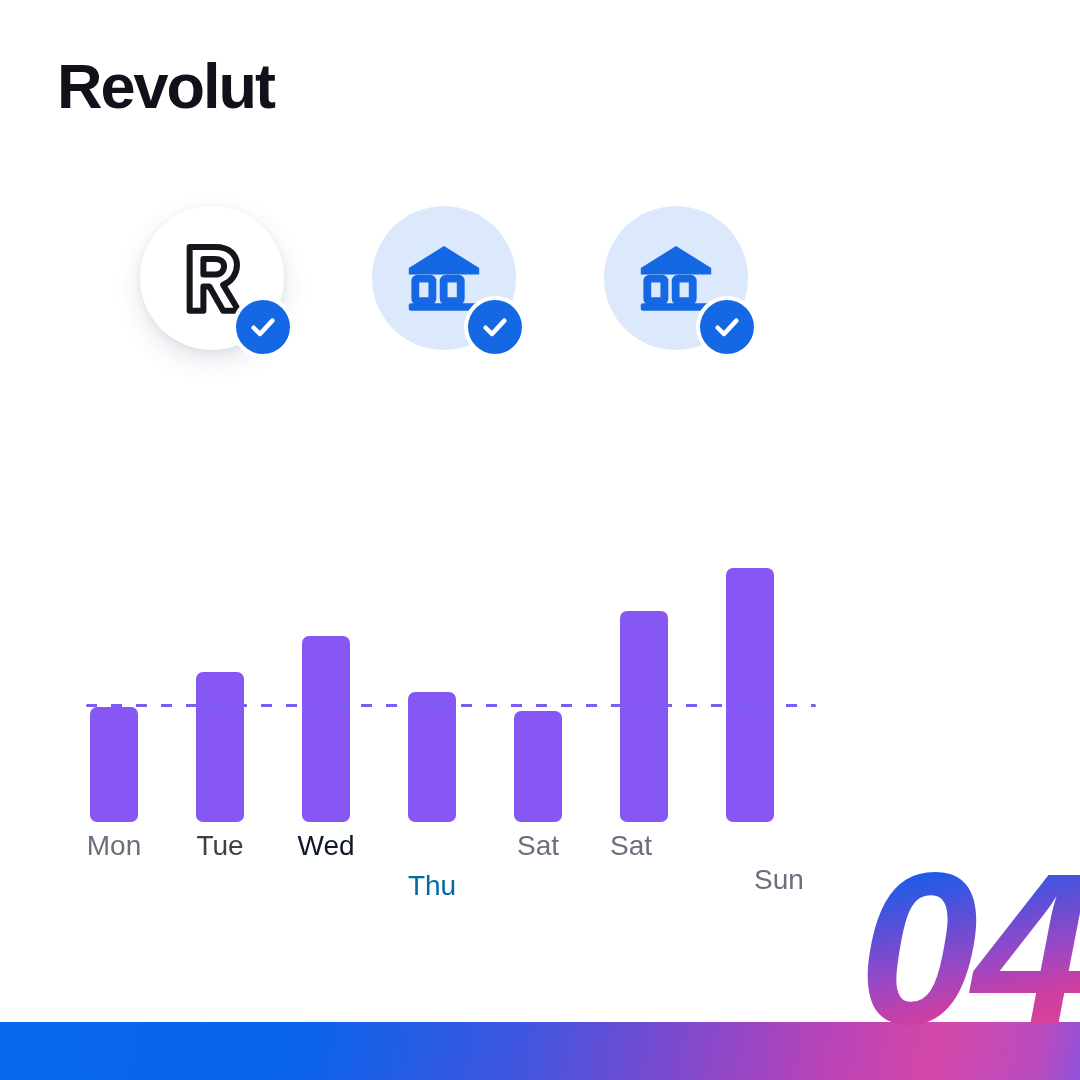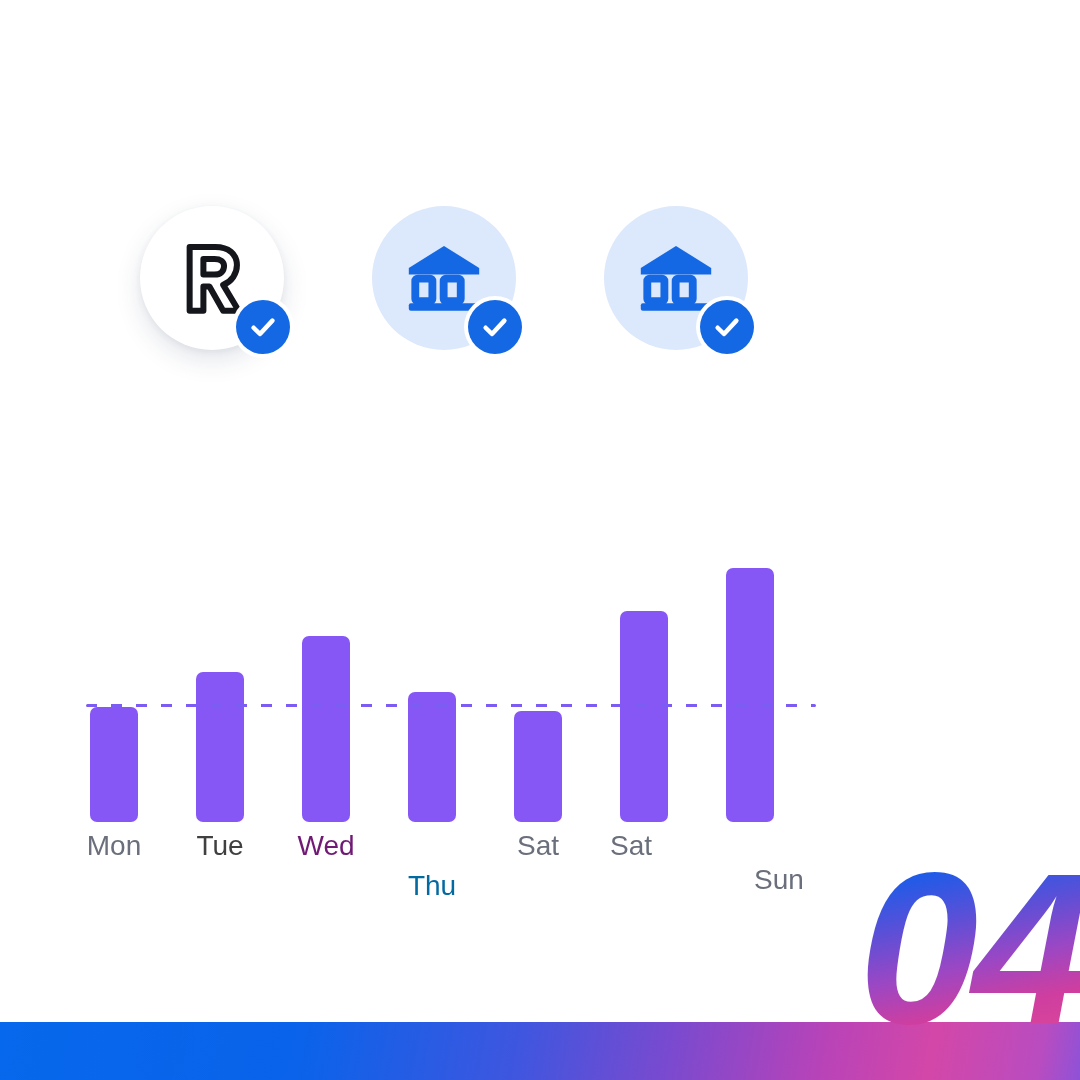--- a/index.html
+++ b/index.html
@@ -169,20 +169,21 @@
     background-clip:text;
     color:transparent;
     -webkit-text-fill-color:transparent;
   }
 </style>
 </head>
 <body>
 
 <div class="canvas">
 
+  <div class="brand">Revolut</div>
 
   <div class="badge-row">
 
     <div class="badge" style="left:140px; top:0;">
       <div class="badge-circle white">
         <svg class="rlogo" viewBox="0 0 100 100">
           <path d="M24 14 L24 88 L40 88 L40 60 L47 60 L63 88 L81 88 L63 58
                    C73 54 79 45 79 35 C79 22 69 14 54 14 Z
                    M40 28 L53 28 C60 28 64 31 64 36 C64 42 60 46 53 46 L40 46 Z" fill="#FFFFFF" stroke="#15161C" stroke-width="7" stroke-linejoin="round"></path>
         </svg>
@@ -254,21 +255,21 @@
         <div class="bar-col" style="left: 530px;">
           <div class="bar" style="height: 211px; background: rgb(135, 87, 245);"></div>
         </div>
         <div class="bar-col" style="left: 636px;">
           <div class="bar" style="height: 254px; background: rgb(135, 87, 245);"></div>
         </div>
       </div>
     <div class="bar-labels" id="bar-labels">
         <div class="bar-label" style="left: -17px; color: rgb(106, 111, 123);">Mon</div>
         <div class="bar-label" style="left: 89px; color: #404040;">Tue</div>
-        <div class="bar-label" style="left: 195px; color: #701a75;">Wed</div>
+        <div class="bar-label" style="left: 195px; color: #0f172a;">Wed</div>
         <div class="bar-label" style="left: 301px; color: #0369a1; margin-top: 40px;">Thu</div>
         <div class="bar-label" style="left: 407px; color: rgb(106, 111, 123);">Sat</div>
         <div class="bar-label" style="left: 500px; color: rgb(106, 111, 123);">Sat</div>
         <div class="bar-label" style="left: 648px; color: rgb(106, 111, 123); margin-top: 34px;">Sun</div>
       </div>
   </div>
 
   <div class="dash-line">
     <div class="seg"></div>
   </div>

